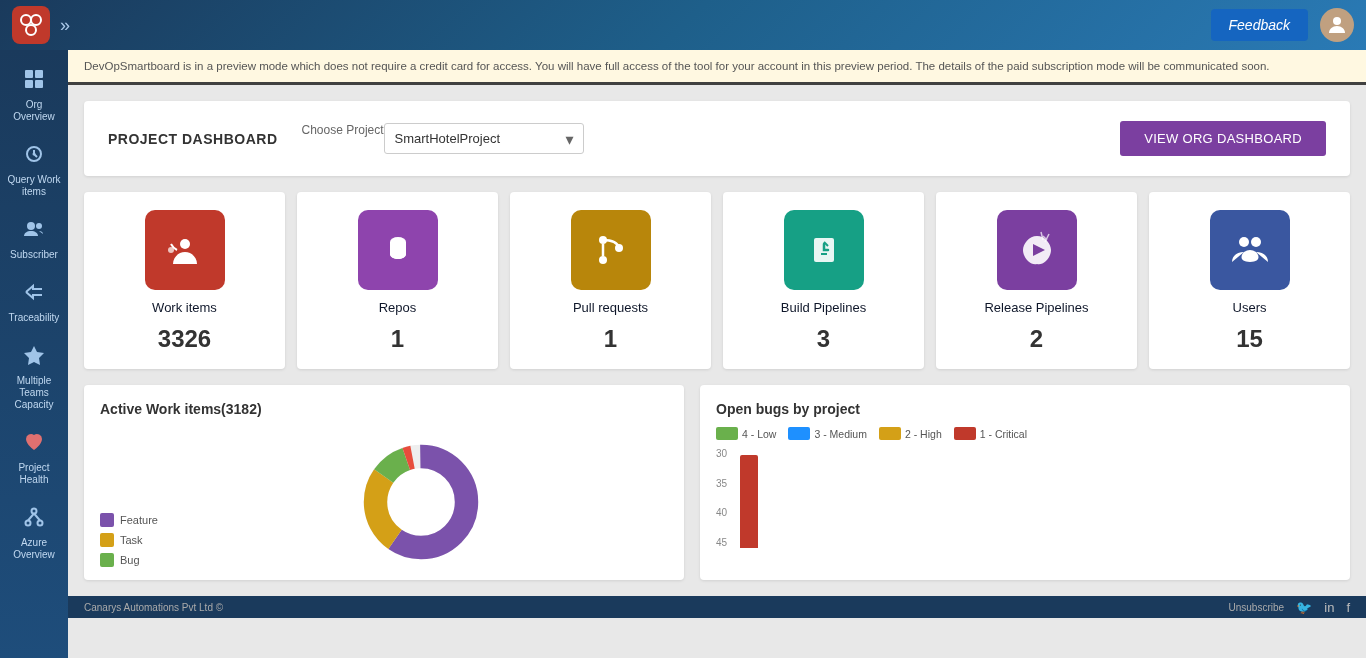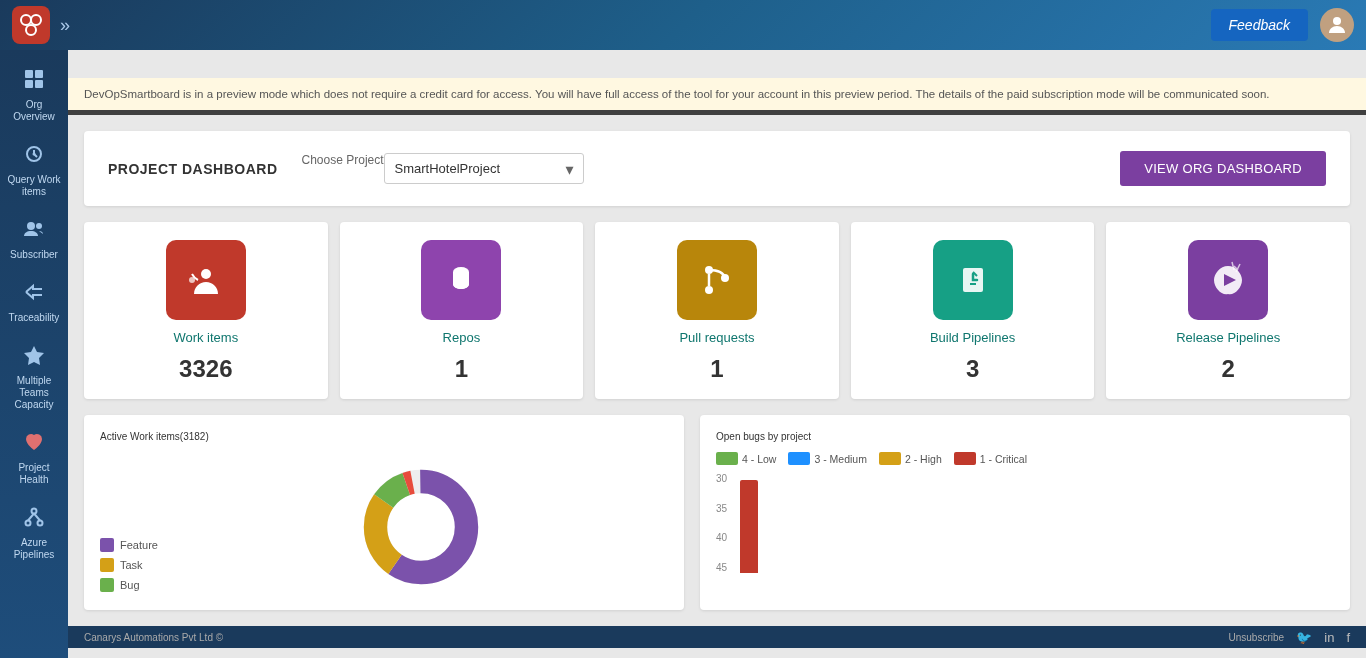--- a/index.html
+++ b/index.html
@@ -79,26 +79,25 @@
 
     
     .main-content {
       flex: 1;
       overflow-y: auto;
       padding: 0;
       background: #e8e8e8;
     }
     .preview-banner {
       background: #fff8e1;
-      border-bottom: 5px solid #404040;
+      border-bottom: 3px solid #404040;
       padding: 8px 16px;
       font-size: 11.5px;
       color: #555;
       line-height: 1.4;
-      margin-top: 28px;
     }
 
     .dashboard-container {
       padding: 16px;
     }
 
     
     .project-dashboard-card {
       background: #fff;
       border-radius: 4px;
@@ -180,21 +179,21 @@
     }
     .metric-icon-box {
       width: 80px; height: 80px;
       border-radius: 10px;
       display: flex; align-items: center; justify-content: center;
       font-size: 34px;
       color: #fff;
     }
     .metric-label {
       font-size: 13px;
-      color: #0f766e;
+      color: #0f172a;
       font-weight: 500;
       text-align: center;
     }
     .metric-value {
       font-size: 24px;
       font-weight: 600;
       color: #333;
     }
 
     
@@ -205,22 +204,22 @@
     .chart-card {
       background: #fff;
       border-radius: 4px;
       box-shadow: 0 1px 3px rgba(0,0,0,0.1);
       padding: 16px;
       height: 195px;
     }
     .chart-card-left { flex: 0 0 600px; }
     .chart-card-right { flex: 1; }
     .chart-title {
-      font-size: 10px;
-      font-weight: 400;
+      font-size: 14px;
+      font-weight: 700;
       color: #333;
       margin-bottom: 10px;
     }
     .chart-body {
       display: flex;
       gap: 16px;
       height: 140px;
       align-items: flex-end;
     }
     .legend-list { display: flex; flex-direction: column; gap: 6px; padding-top: 8px; }
@@ -341,21 +340,21 @@
     <div class="sidebar-item">
       <span class="si-icon">
         <svg width="22" height="22" viewBox="0 0 22 22" fill="none" stroke="#a0c4e8" stroke-width="2">
           <circle cx="11" cy="5" r="2.5"></circle>
           <circle cx="5" cy="17" r="2.5"></circle>
           <circle cx="17" cy="17" r="2.5"></circle>
           <line x1="11" y1="7.5" x2="5" y2="14.5"></line>
           <line x1="11" y1="7.5" x2="17" y2="14.5"></line>
         </svg>
       </span>
-      <span class="si-label">Azure Pipelines</span>
+      <span class="si-label">Azure Overview</span>
     </div>
 
   </div>
 
   <div class="main-content">
 
     <div class="preview-banner">
       <span>DevOpSmartboard is in a preview mode which does not require a credit card for access. You will have full access of the tool for your account in this preview period. The details of the paid subscription mode will be communicated soon.</span>
     </div>
 
@@ -436,20 +435,33 @@
             <svg width="44" height="44" viewBox="0 0 44 44" fill="white">
               <path d="M22 8 C30 8 36 16 36 22 C36 30 28 38 22 36 C16 38 8 30 8 22 C8 16 14 8 22 8 Z" fill="white" opacity="0.9"></path>
               <polygon points="18,16 30,22 18,28" fill="#7b3fa0"></polygon>
               <path d="M28 8 L32 12 M34 6 L30 14 M26 4 L28 12" stroke="white" stroke-width="1.5" fill="none" opacity="0.7"></path>
             </svg>
           </div>
           <div class="metric-label">Release Pipelines</div>
           <div class="metric-value">2</div>
         </div>
 
+        <div class="metric-card">
+          <div class="metric-icon-box" style="background:#3a57a0;">
+            <svg width="44" height="44" viewBox="0 0 44 44" fill="white">
+              <circle cx="16" cy="14" r="5"></circle>
+              <circle cx="28" cy="14" r="5"></circle>
+              <path d="M4 34 c0-6 5-10 12-10"></path>
+              <path d="M40 34 c0-6-5-10-12-10"></path>
+              <path d="M16 24 Q22 20 28 24 C32 28 32 34 22 34 C12 34 12 28 16 24z"></path>
+            </svg>
+          </div>
+          <div class="metric-label">Users</div>
+          <div class="metric-value">15</div>
+        </div>
 
       </div>
 
       <div class="charts-row">
 
         <div class="chart-card chart-card-left">
           <div class="chart-title">Active Work items(3182)</div>
           <div class="chart-body">
             <div class="legend-list">
               <div class="legend-item">

